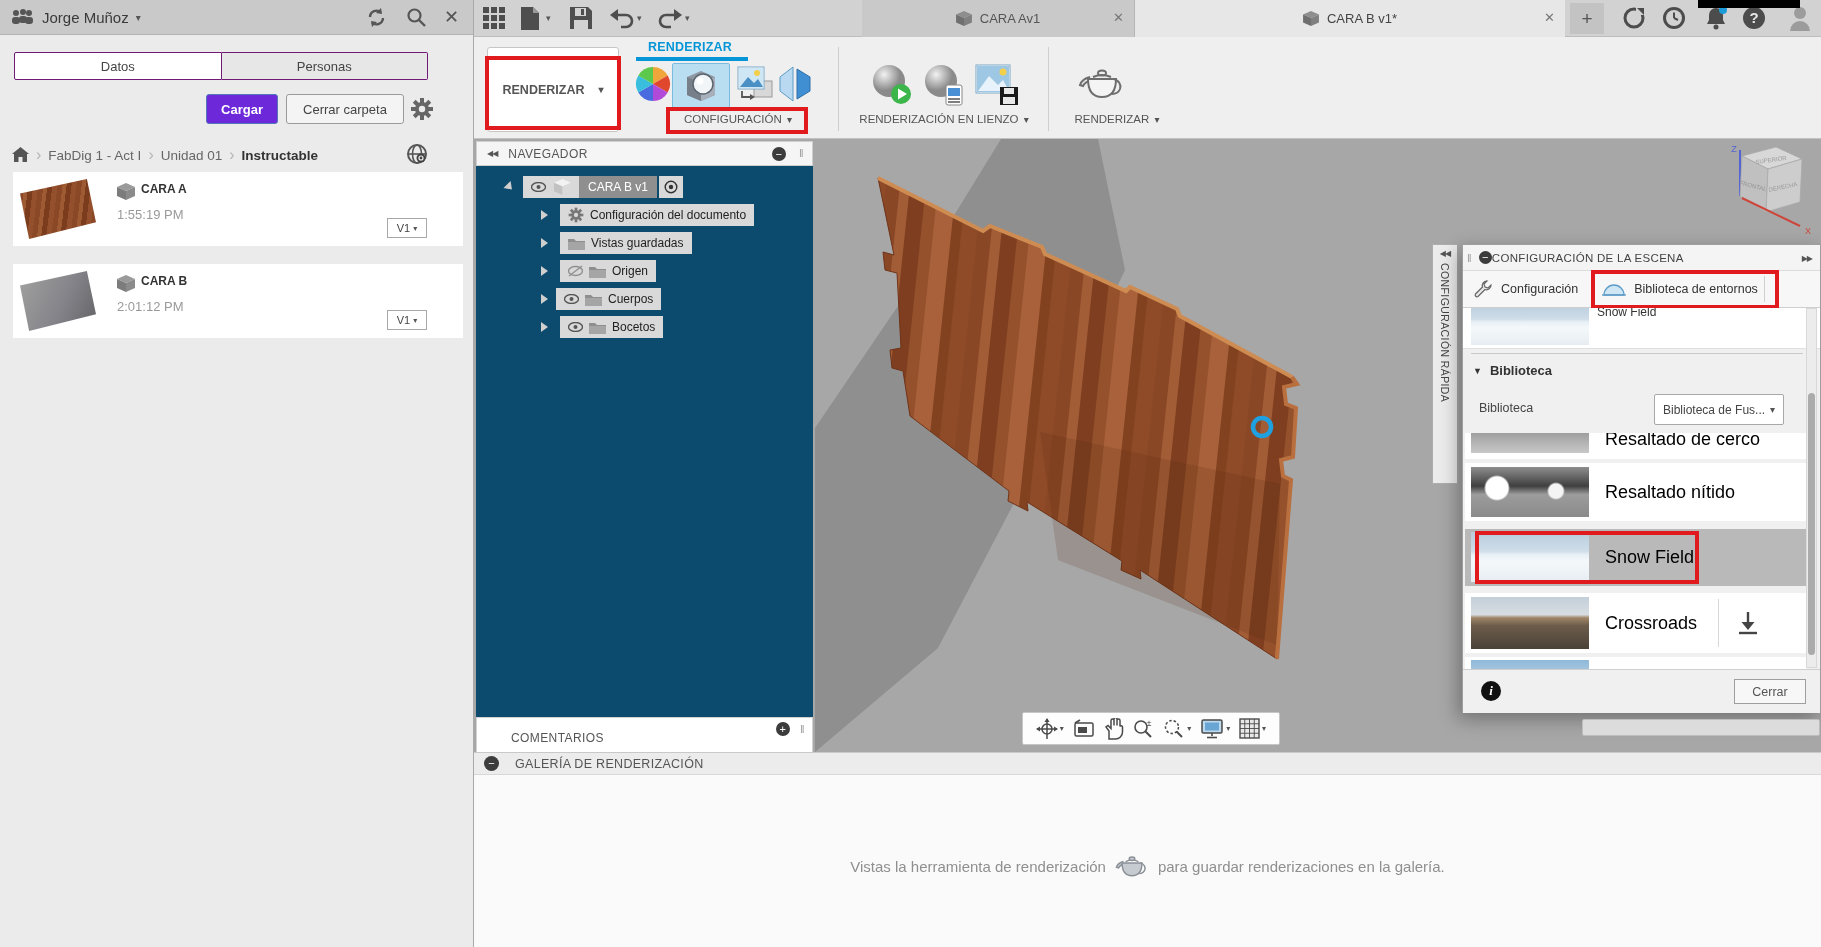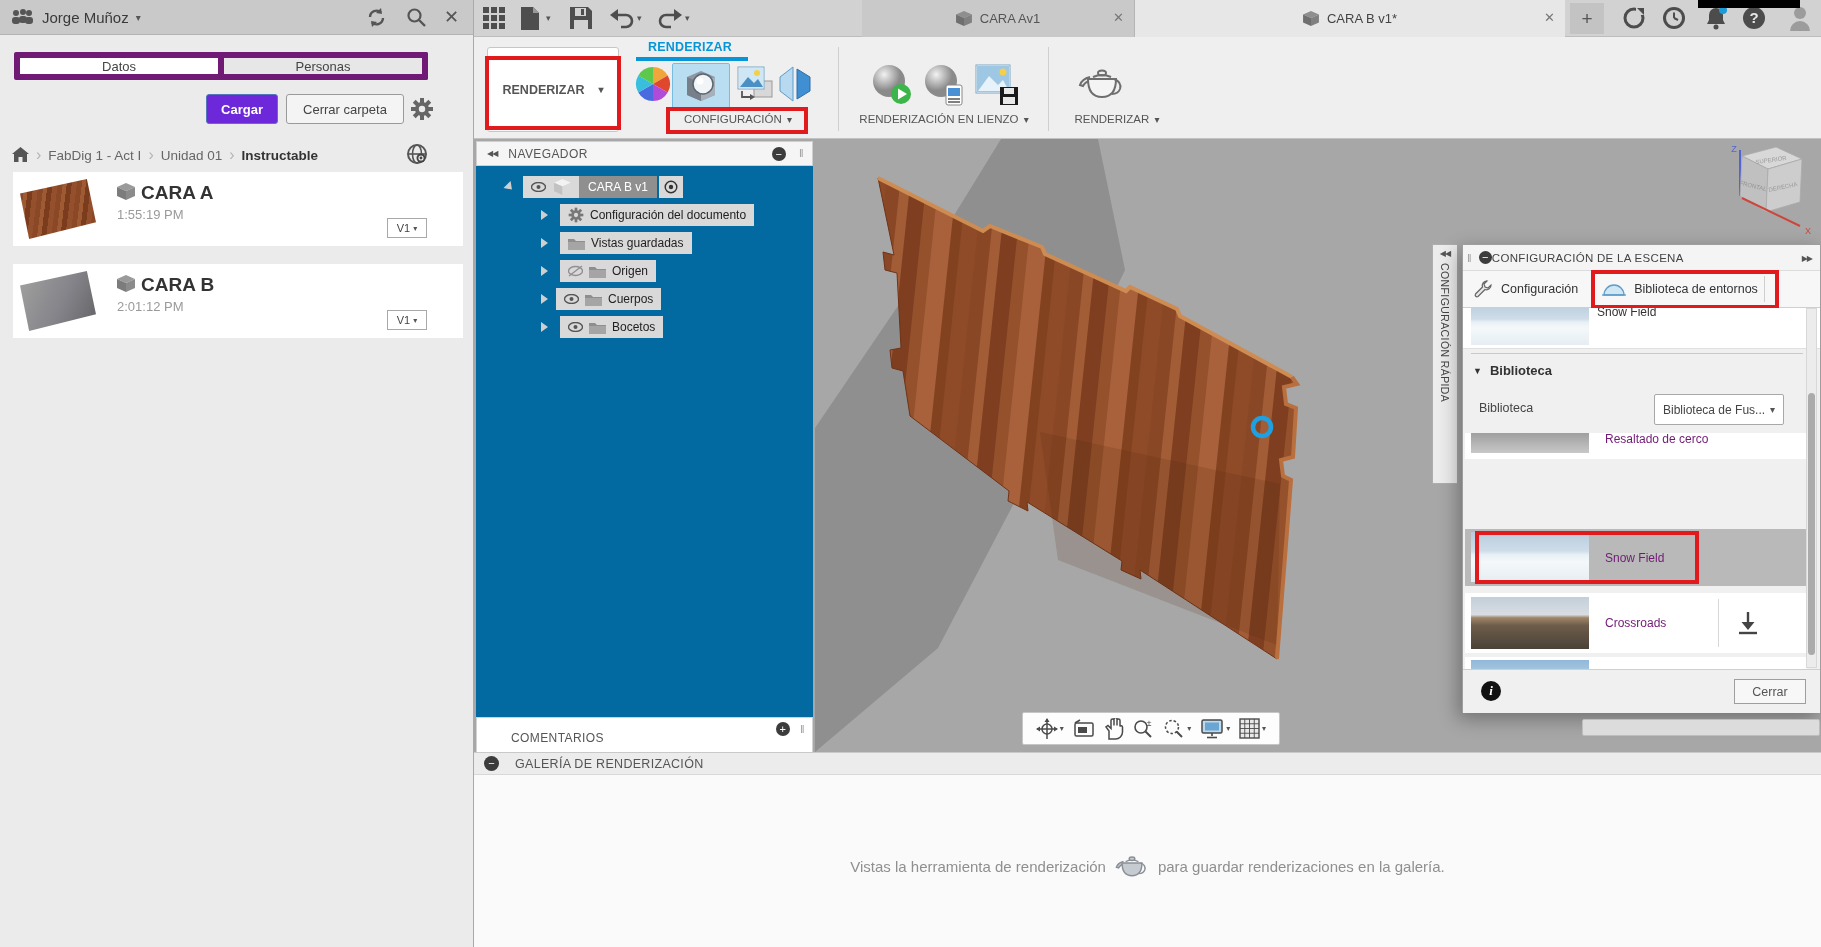--- a/index.html
+++ b/index.html
@@ -7,35 +7,35 @@
 body{font-family:"Liberation Sans",sans-serif;background:#a6a6a6;position:relative}
 #app{position:absolute;left:0;top:0;width:1821px;height:947px;background:#a6a6a6}
 .abs{position:absolute}
 svg{display:block}
 
 #user-bar{left:0;top:0;width:474px;height:35px;background:#c9c9c9;border-bottom:1px solid #b2b2b2;border-right:1px solid #a9a9a9;display:flex;align-items:center}
 #user-name{font-size:15px;color:#3a3a3a;margin-left:8px}
 .sm-caret{font-size:10px;color:#555;margin-left:7px}
 #data-panel{left:0;top:35px;width:474px;height:912px;background:#ebebeb;border-right:1px solid #a9a9a9}
 .seg{left:14px;top:17px;width:414px;height:28px;display:flex;font-size:13px;color:#444}
-.seg>div{flex:1;display:flex;align-items:center;justify-content:center;border:6px solid #701a75}
+.seg>div{flex:1;display:flex;align-items:center;justify-content:center;border:1px solid #701a75}
 .seg-datos{background:#fff;border-radius:2px 0 0 2px}
 .seg-personas{background:#e7e7e7;border-left:none!important;border-radius:0 2px 2px 0}
 .btn{display:flex;align-items:center;justify-content:center;font-size:13px;border-radius:3px}
 #btn-cargar{left:206px;top:59px;width:72px;height:30px;background:#6d28d9;border:1px solid #5377b8;color:#fff;font-weight:bold}
 #btn-nueva{left:286px;top:59px;width:118px;height:30px;background:#f4f4f4;border:1px solid #9a9a9a;color:#444}
 #breadcrumb{left:12px;top:110px;height:20px;display:flex;align-items:center;font-size:13.5px;color:#666;gap:7px}
 .bc-sep{color:#b5b5b5;font-size:16px;line-height:14px}
 .bc-last{color:#333;font-weight:bold}
 .file-card{left:13px;width:450px;height:74px;background:#fff}
 .thumb{position:absolute;left:5px;top:5px;width:80px;height:64px;background:#fff;overflow:hidden}
 .thumb-shape{position:absolute;inset:2px;clip-path:polygon(0 24%,88% 0,100% 72%,12% 100%)}
 .wood-fill{background:repeating-linear-gradient(97deg,#8a4826 0 5px,#9e5a32 5px 9px,#7a3c1d 9px 14px,#94502c 14px 19px)}
 .gray-fill{background:linear-gradient(115deg,#a2a2a0 0%,#84848a 55%,#636366 100%)}
-.file-name{position:absolute;left:128px;top:10px;font-size:19px;font-weight:bold;color:#333}
+.file-name{position:absolute;left:128px;top:10px;font-size:12px;font-weight:bold;color:#333}
 .file-time{position:absolute;left:104px;top:35px;font-size:13px;color:#9a9a9a}
 .ver-chip{position:absolute;right:36px;bottom:8px;width:40px;height:20px;border:1px solid #a8a8a8;background:#fff;font-size:11px;color:#444;display:flex;align-items:center;justify-content:center;gap:3px}
 .ver-chip .sm-caret{margin-left:0;font-size:8px}
 
 #qat{left:474px;top:0;width:1347px;height:37px;background:#d2d2d2;border-bottom:1px solid #bdbdbd}
 .qat-ic{position:absolute;top:7px}
 .doc-tab{position:absolute;top:0;height:37px;display:flex;align-items:center;justify-content:center;gap:8px;font-size:13px;color:#555}
 #doc-tab1{left:388px;width:273px;background:#c9c9c9;border-right:1px solid #b5b5b5}
 #doc-tab2{left:661px;width:430px;background:#e7e7e7;color:#444}
 .tab-close{position:absolute;right:10px;top:10px;font-size:13px;color:#777;cursor:default}
@@ -51,21 +51,21 @@
 .rib-div{position:absolute;top:10px;width:1px;height:84px;background:#cfcfcf}
 .tool-tile{position:absolute;display:flex;align-items:center;justify-content:center}
 #tile-settings{left:198px;top:26px;width:58px;height:46px;background:#b9ddf1;border:1px solid #79bce2;border-radius:2px}
 
 #viewport{left:474px;top:139px;width:1347px;height:613px;background:#a7a7a7;overflow:hidden}
 
 #nav-head{left:476px;top:141px;width:337px;height:25px;background:#f5f5f5;border:1px solid #cfcfcf;display:flex;align-items:center;font-size:12px;color:#555;letter-spacing:.4px}
 .coll-gl{font-size:8px;letter-spacing:-1px;color:#555}
 .minus-circle,.plus-circle{width:14px;height:14px;border-radius:50%;background:#3c3c3c;color:#fff;display:flex;align-items:center;justify-content:center;font-size:11px;line-height:1}
 .handle{color:#999;font-size:11px}
-#nav-tree{left:476px;top:166px;width:337px;height:551px;background:#0369a1}
+#nav-tree{left:476px;top:166px;width:337px;height:551px;background:#0c4a6e}
 .trow{position:absolute;height:22px;display:flex;align-items:center}
 .tri{width:0;height:0;border-top:5px solid transparent;border-bottom:5px solid transparent;border-left:7px solid #cfcfcf}
 .tri-open{transform:rotate(45deg)}
 .chip{display:flex;align-items:center;gap:6px;background:#d9d9d9;padding:3px 8px;font-size:12px;color:#222;height:22px}
 .chip-name{background:#8f8f8f;color:#fff;padding:3px 9px;font-size:12px;height:22px;display:flex;align-items:center}
 
 #comments{left:476px;top:717px;width:337px;height:41px;background:#fff;border:1px solid #d2d2d2;display:flex;align-items:center;font-size:12px;color:#555;letter-spacing:.4px}
 
 #vp-navbar{left:1022px;top:712px;width:258px;height:33px;background:#fdfdfd;border:1px solid #c6c6c6;border-radius:2px;display:flex;align-items:center;justify-content:space-evenly;padding:0 4px}
 .nb-group{display:flex;align-items:center;gap:2px}
@@ -80,21 +80,21 @@
 #cur-row{position:absolute;left:0;top:63px;width:100%;height:41px;background:#fff;border-bottom:1px solid #e0e0e0;overflow:hidden}
 .env-thumb{position:absolute;width:118px}
 .snow-fill{background:linear-gradient(#b8cbdc 0%,#cfdde9 38%,#e9f1f6 46%,#f4f8fa 60%,#e6edf2 100%)}
 .lib-sep{position:absolute;left:8px;top:108px;width:332px;height:1px;background:#c9c9c9}
 #lib-head{position:absolute;left:10px;top:118px;font-size:13px;font-weight:bold;color:#333;display:flex;gap:8px;align-items:center}
 #lib-head .sec-caret{font-size:9px;color:#333}
 #lib-field-label{position:absolute;left:16px;top:156px;font-size:12.5px;color:#444}
 #lib-dd{position:absolute;left:191px;top:149px;width:130px;height:31px;background:#fff;border:1px solid #a8a8a8;border-radius:2px;display:flex;align-items:center;font-size:12px;color:#444;padding:0 8px;justify-content:space-between}
 .env-row{position:absolute;left:2px;width:342px;background:#fff;display:flex;align-items:center;overflow:hidden}
 .env-row .env-thumb{left:6px}
-.env-label{margin-left:140px;font-size:12px;color:#701a75}
+.env-label{margin-left:140px;font-size:18px;color:#000000}
 #env-row2{background:#b9b9b9}
 .row-div{position:absolute;left:253px;top:6px;bottom:6px;width:1px;background:#d8d8d8}
 #scene-scroll{position:absolute;right:3px;top:63px;width:11px;height:360px;background:#ececec;border:1px solid #d8d8d8}
 #scene-scroll .thumb-v{position:absolute;left:1px;top:84px;width:7px;height:262px;background:#ababab;border-radius:4px}
 #scene-foot{position:absolute;left:0;top:424px;width:100%;height:44px;background:#f0f0f0;border-top:1px solid #cfcfcf}
 #btn-cerrar{position:absolute;right:14px;top:9px;width:72px;height:25px;background:#f7f7f7;border:1px solid #9e9e9e;font-size:12.5px;color:#555}
 #info-circle{position:absolute;left:18px;top:11px;width:20px;height:20px;border-radius:50%;background:#111;color:#fff;font-size:13px;font-weight:bold;display:flex;align-items:center;justify-content:center;font-family:"Liberation Serif",serif;font-style:italic}
 #h-scroll{left:1582px;top:719px;width:238px;height:17px;background:#dcdcdc;border:1px solid #bdbdbd;border-radius:2px}
 
 #gal-bar{left:474px;top:752px;width:1347px;height:23px;background:#ececec;border-top:1px solid #c9c9c9;border-bottom:1px solid #d8d8d8;display:flex;align-items:center;font-size:12.5px;color:#555;letter-spacing:.3px}
@@ -635,20 +635,24 @@
     <div id="lib-field-label">Biblioteca</div>
     <div id="lib-dd">
       <span>Biblioteca de Fus...</span>
       <span class="sm-caret" style="margin-left:4px">▾</span>
     </div>
 
     <div class="env-row" style="top:188px;height:26px">
       <div class="env-thumb" style="top:-30px;height:50px;background:linear-gradient(180deg,#bdbdbd,#9a9a9a 55%,#c8c8c8)"></div>
       <span class="env-label" style="margin-top:-14px">Resaltado de cerco</span>
     </div>
+    <div class="env-row" style="top:218px;height:58px">
+      <div class="env-thumb" style="top:4px;height:50px;background:radial-gradient(circle at 22% 42%,#ffffff 0 11px,rgba(255,255,255,0) 13px),radial-gradient(circle at 72% 48%,#f4f4f4 0 7px,rgba(255,255,255,0) 9px),linear-gradient(180deg,#8e8e8e 0%,#3f3f3f 38%,#9c9c9c 55%,#8a8a8a 100%)"></div>
+      <span class="env-label">Resaltado nítido</span>
+    </div>
     <div class="env-row" id="env-row2" style="top:284px;height:57px">
       <div class="env-thumb snow-fill" style="top:3px;height:50px"></div>
       <span class="env-label">Snow Field</span>
     </div>
     <div class="redbox" style="left:12px;top:286px;width:224px;height:53px"></div>
     <div class="env-row" style="top:348px;height:60px">
       <div class="env-thumb" style="top:4px;height:52px;background:linear-gradient(180deg,#c3cfd9 0%,#d8dde2 34%,#a08668 40%,#6d5c4a 55%,#4a4238 100%)"></div>
       <span class="env-label">Crossroads</span>
       <div class="row-div"></div>
       <svg style="position:absolute;left:272px;top:18px" width="22" height="24" viewBox="0 0 22 24">

